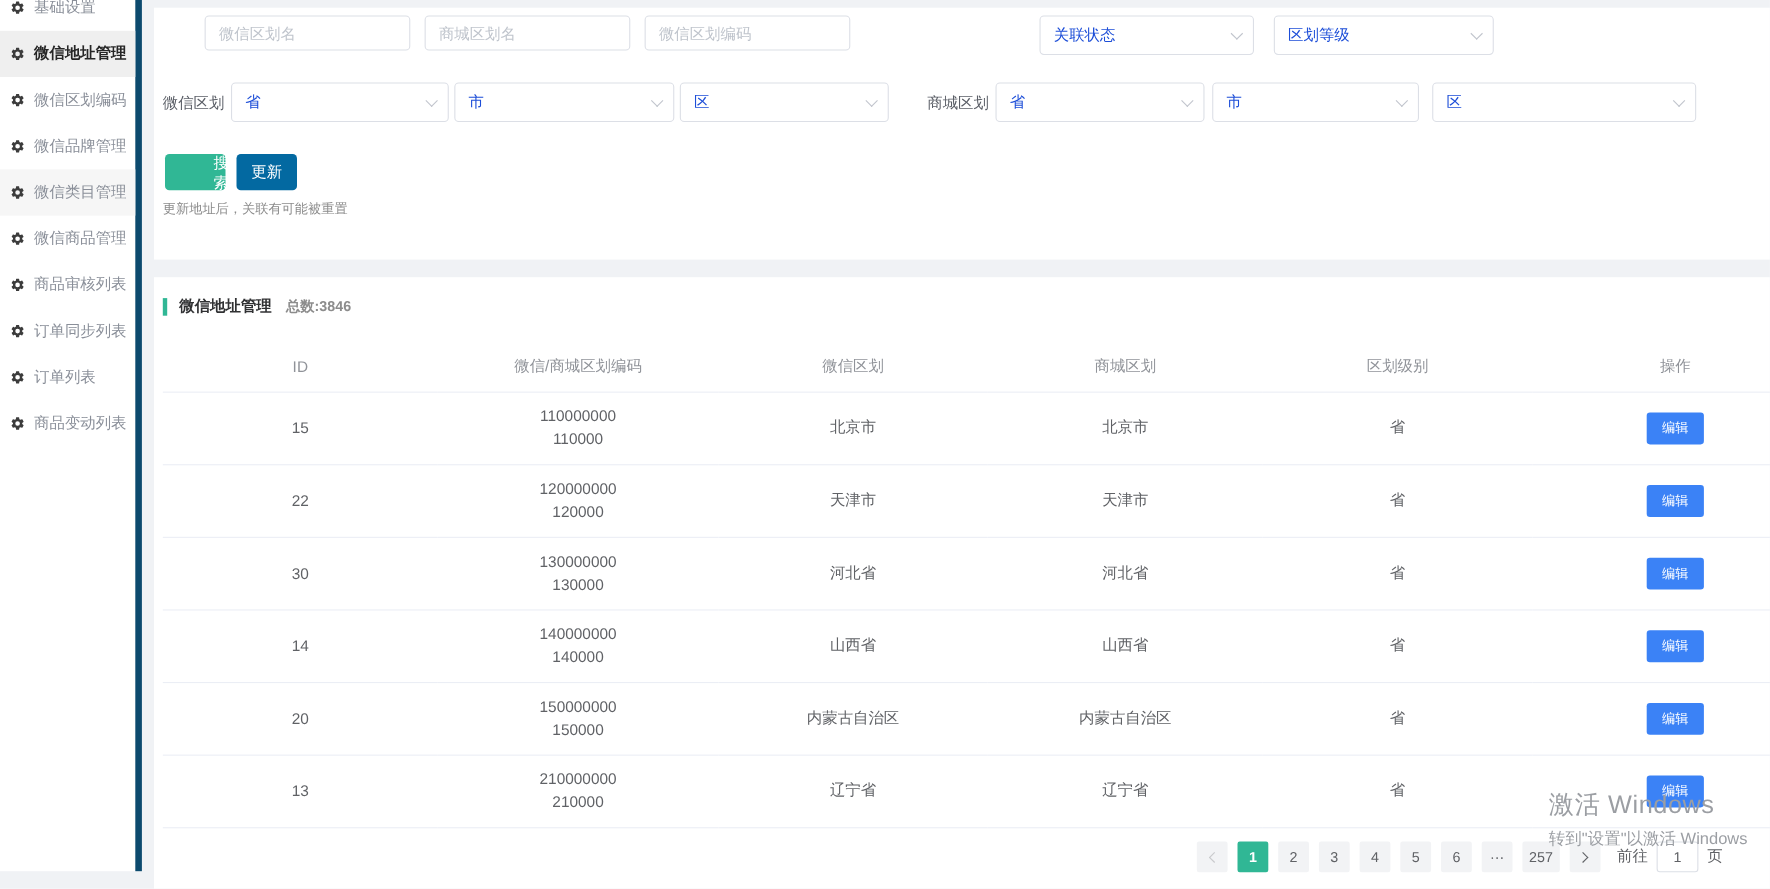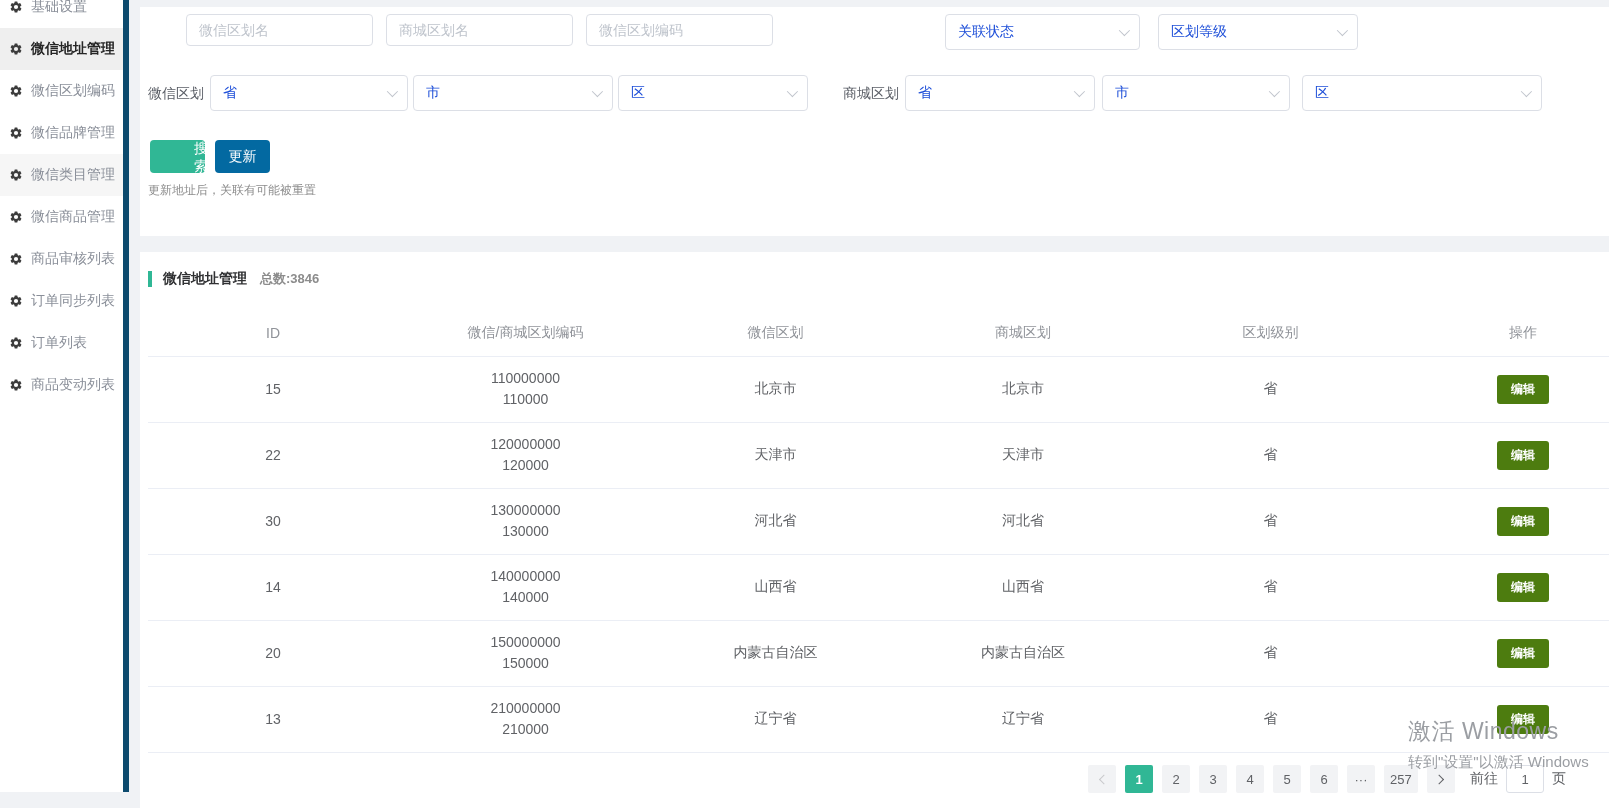--- a/index.html
+++ b/index.html
@@ -82,24 +82,23 @@
   table.grid th {
     height:46px; font-weight:normal; color:#909399; font-size:14px;
     border-bottom:1px solid #ebeef5; text-align:center;
   }
   table.grid td {
     height:66px; color:#606266; font-size:14px; text-align:center;
     border-bottom:1px solid #ebeef5;
   }
   .code-cell span { display:block; line-height:21px; }
   .btn-edit {
-    display:inline-block; background:#4d7c0f; color:#fff; font-size:12px;
+    display:inline-block; background:#3b82f6; color:#fff; font-size:12px;
     border:none; border-radius:3px; padding:6px 14px; cursor:pointer;
     font-family:inherit;
-    font-weight:bold;
   }
 
   
   .pager { position:absolute; left:1088px; top:765px; display:flex; align-items:center; gap:9px; }
   .page-btn {
     min-width:28px; height:28px; padding:0 6px; background:#f2f3f5; border-radius:2px;
     display:flex; align-items:center; justify-content:center;
     font-size:13px; color:#606266; cursor:pointer;
   }
   .page-btn.active { background:#30b795; color:#fff; font-weight:bold; }

